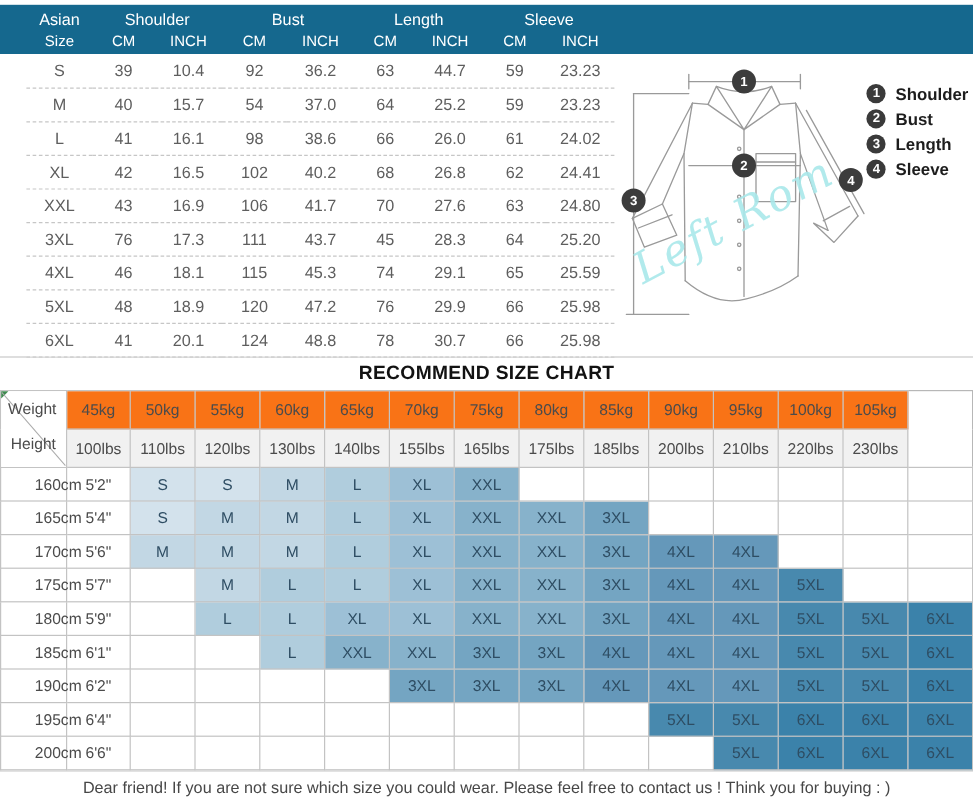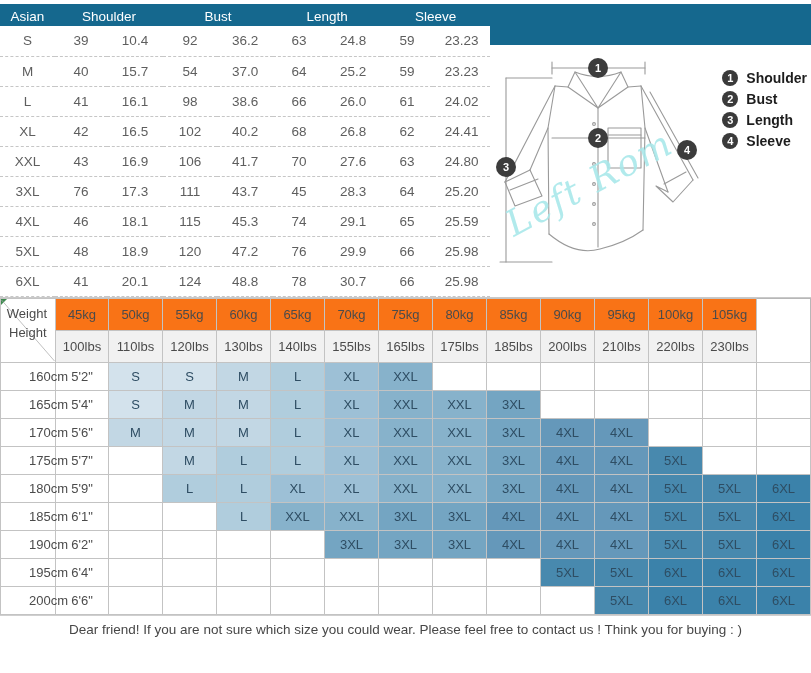--- a/index.html
+++ b/index.html
@@ -8,21 +8,21 @@
     width:811px; height:673px;
     font-family:"Liberation Sans", sans-serif;
     color:#555; overflow:hidden; position:relative;
   }
 
   
   .top-section { position:relative; height:297px; width:811px; }
   .teal-band { position:absolute; top:4px; left:0; width:811px; height:41px; background:#15688e; }
   .top-flex { position:relative; display:flex; }
 
-  table.size-table { width:490px; border-collapse:collapse; table-layout:fixed; margin-top:4px; position:relative; z-index:2; }
+  table.size-table { width:490px; border-collapse:collapse; table-layout:fixed; margin-top:4px; position:relative; z-index:2;margin-left:22px; }
   table.size-table th { color:#fff; font-weight:400; font-size:13.5px; text-align:center; }
   table.size-table thead tr.grp th { height:22px; padding-top:3px; }
   table.size-table thead tr.unit th { height:19px; font-size:12.5px; padding-bottom:3px; }
   table.size-table tbody td { height:28px; text-align:center; font-size:13.5px; color:#5e5e5e;
     border-bottom:1px dashed #c6c6c6; background:#fff; }
   table.size-table tbody tr:last-child td { border-bottom:1px dashed #c6c6c6; }
 
   .diagram-wrap { position:relative; width:321px; height:297px; }
   .shirt-svg { position:absolute; left:0; top:44px; }
   .legend { position:absolute; right:4px; top:70px; z-index:3; }
@@ -35,21 +35,21 @@
   .recommend-section { border-top:1px solid #c9c9c9; }
   .chart-title { text-align:center; font-size:16px; font-weight:bold; color:#121212;
     letter-spacing:.3px; padding:5px 0 4px 0; }
 
   table.rec-table { width:811px; border-collapse:collapse; table-layout:fixed; font-size:13px; color:#4b4b4b;
     border:1px solid #b7b7b7; }
   table.rec-table th, table.rec-table td { border:1px solid #c3c3c3; text-align:center; font-weight:400; }
   th.corner { position:relative; background:#fff; padding:0;margin-left:28px; }
   .corner-diag { position:absolute; inset:0; width:100%; height:100%; }
   .corner-weight { position:absolute; top:7px; right:8px; font-size:13px; color:#4b4b4b; }
-  .corner-height { position:absolute; bottom:22px; left:8px; font-size:13px; color:#4b4b4b; }
+  .corner-height { position:absolute; bottom:12px; left:8px; font-size:13px; color:#4b4b4b; }
   .excel-marker { position:absolute; top:0; left:0; width:0; height:0;
     border-top:6px solid #3e8a4f; border-right:6px solid transparent; }
   table.rec-table th.kg  { height:32px; background:#f97316; border-bottom:1px dashed #cccccc; }
   table.rec-table th.lbs { height:32px; background:#f1f1f1; }
   table.rec-table td { height:28px; background:#fff; }
   td.hcm { color:#4b4b4b;padding-left:28px; }
   td.hft { border-left:1px dotted #cfcfcf; color:#4b4b4b; }
   td.cell.filled { color:#2e4d63; }
 
   
@@ -76,30 +76,41 @@
           <col style="width:57px">
       </colgroup>
       <thead>
         <tr class="grp">
           <th>Asian</th>
           <th colspan="2">Shoulder</th>
           <th colspan="2">Bust</th>
           <th colspan="2">Length</th>
           <th colspan="2">Sleeve</th>
         </tr>
+        <tr class="unit">
+          <th>Size</th>
+          <th>CM</th>
+          <th>INCH</th>
+          <th>CM</th>
+          <th>INCH</th>
+          <th>CM</th>
+          <th>INCH</th>
+          <th>CM</th>
+          <th>INCH</th>
+        </tr>
       </thead>
       <tbody id="size-rows">
           <tr>
             <td>S</td>
             <td>39</td>
             <td>10.4</td>
             <td>92</td>
             <td>36.2</td>
             <td>63</td>
-            <td>24.8</td>
+            <td>44.7</td>
             <td>59</td>
             <td>23.23</td>
           </tr>
           <tr>
             <td>M</td>
             <td>40</td>
             <td>15.7</td>
             <td>54</td>
             <td>37.0</td>
             <td>64</td>
@@ -266,20 +277,21 @@
           <div class="legend-item">
             <span class="legend-num">4</span>
             <span class="legend-label">Sleeve</span>
           </div>
         </div>
     </div>
   </div>
 </div>
 
 <div class="recommend-section">
+  <div class="chart-title">RECOMMEND SIZE CHART</div>
 
   <table class="rec-table">
     <colgroup>
       <col style="width:55px">
         <col style="width:53px">
       <col span="13" style="width:54px">
     </colgroup>
     <thead>
       <tr id="kg-cells">
         <th class="corner" rowspan="2">

